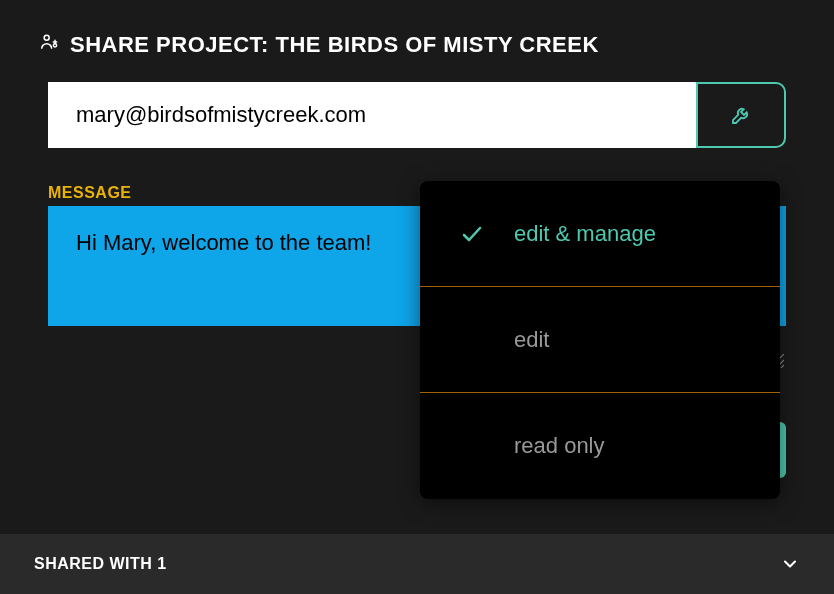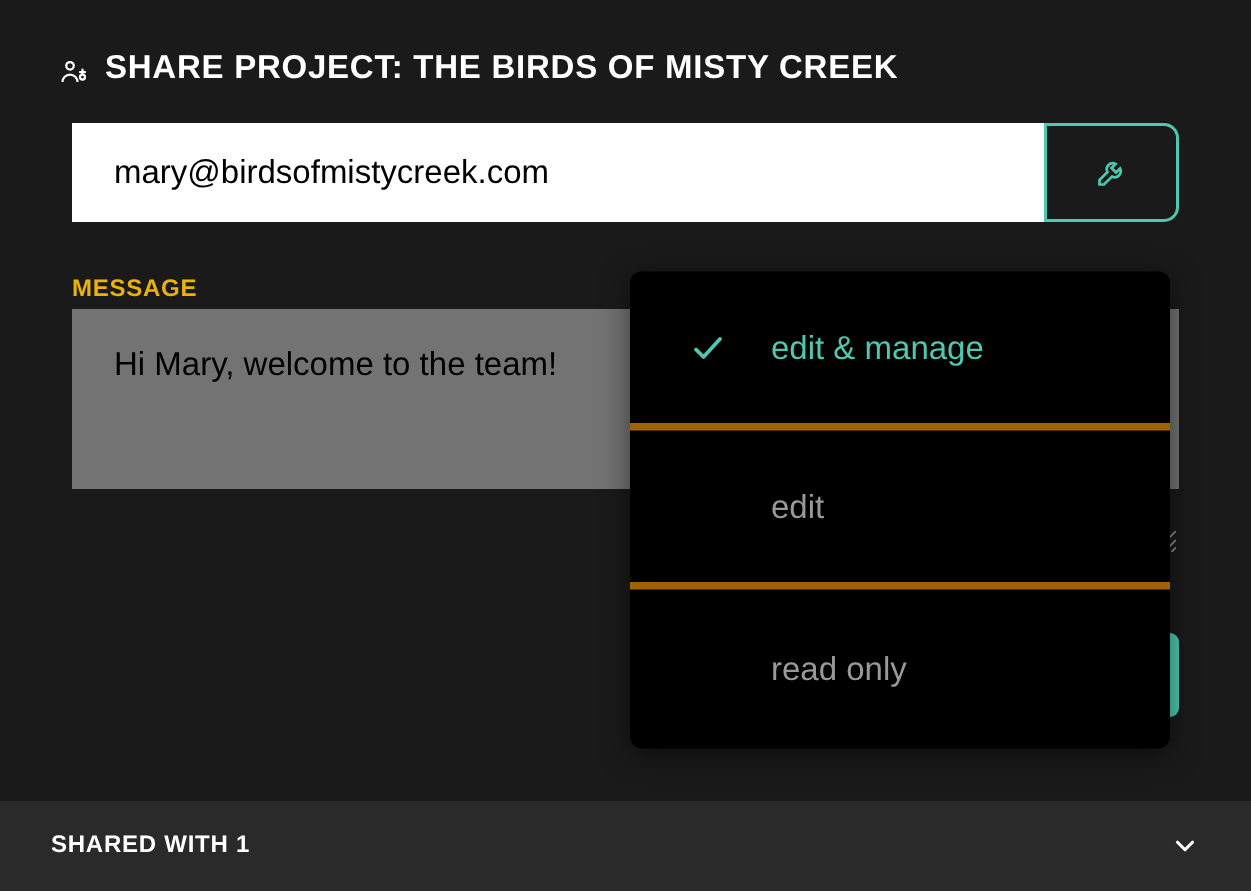--- a/index.html
+++ b/index.html
@@ -10,21 +10,21 @@
     body {
       background: #1a1a1a;
       font-family: -apple-system, BlinkMacSystemFont, 'Segoe UI', Helvetica, Arial, sans-serif;
       color: #fff;
       width: 834px;
       height: 594px;
       overflow: hidden;
     }
     .header {
       display: flex;
-      align-items: flex-end;
+      align-items: flex-start;
       padding: 32px 40px 24px 40px;
     }
     .header-icon {
       width: 20px;
       height: 20px;
       margin-right: 10px;
       flex-shrink: 0;
     }
     .header-title {
       font-size: 22px;
@@ -68,21 +68,21 @@
     .message-label {
       font-size: 16px;
       font-weight: 600;
       letter-spacing: 0.5px;
       margin-bottom: 4px;
       color: #eab308;
     }
     .message-textarea {
       width: 100%;
       height: 120px;
-      background: #737373;
+      background: #0ea5e9;
       border: none;
       padding: 24px 28px;
       font-size: 22px;
       color: #000;
       resize: none;
       outline: none;
       font-family: inherit;
     }
     .dropdown {
       position: absolute;
@@ -93,21 +93,21 @@
       border-radius: 8px;
       overflow: hidden;
       z-index: 10;
       box-shadow: 0 4px 20px rgba(0,0,0,0.5);
     }
     .dropdown-item {
       display: flex;
       align-items: center;
       height: 106px;
       padding: 0 40px;
-      border-bottom: 5px solid #a16207;
+      border-bottom: 1px solid #a16207;
       cursor: pointer;
       font-size: 22px;
       color: #999;
     }
     .dropdown-item:last-child {
       border-bottom: none;
     }
     .dropdown-item.selected {
       color: #4ec9b0;
     }

